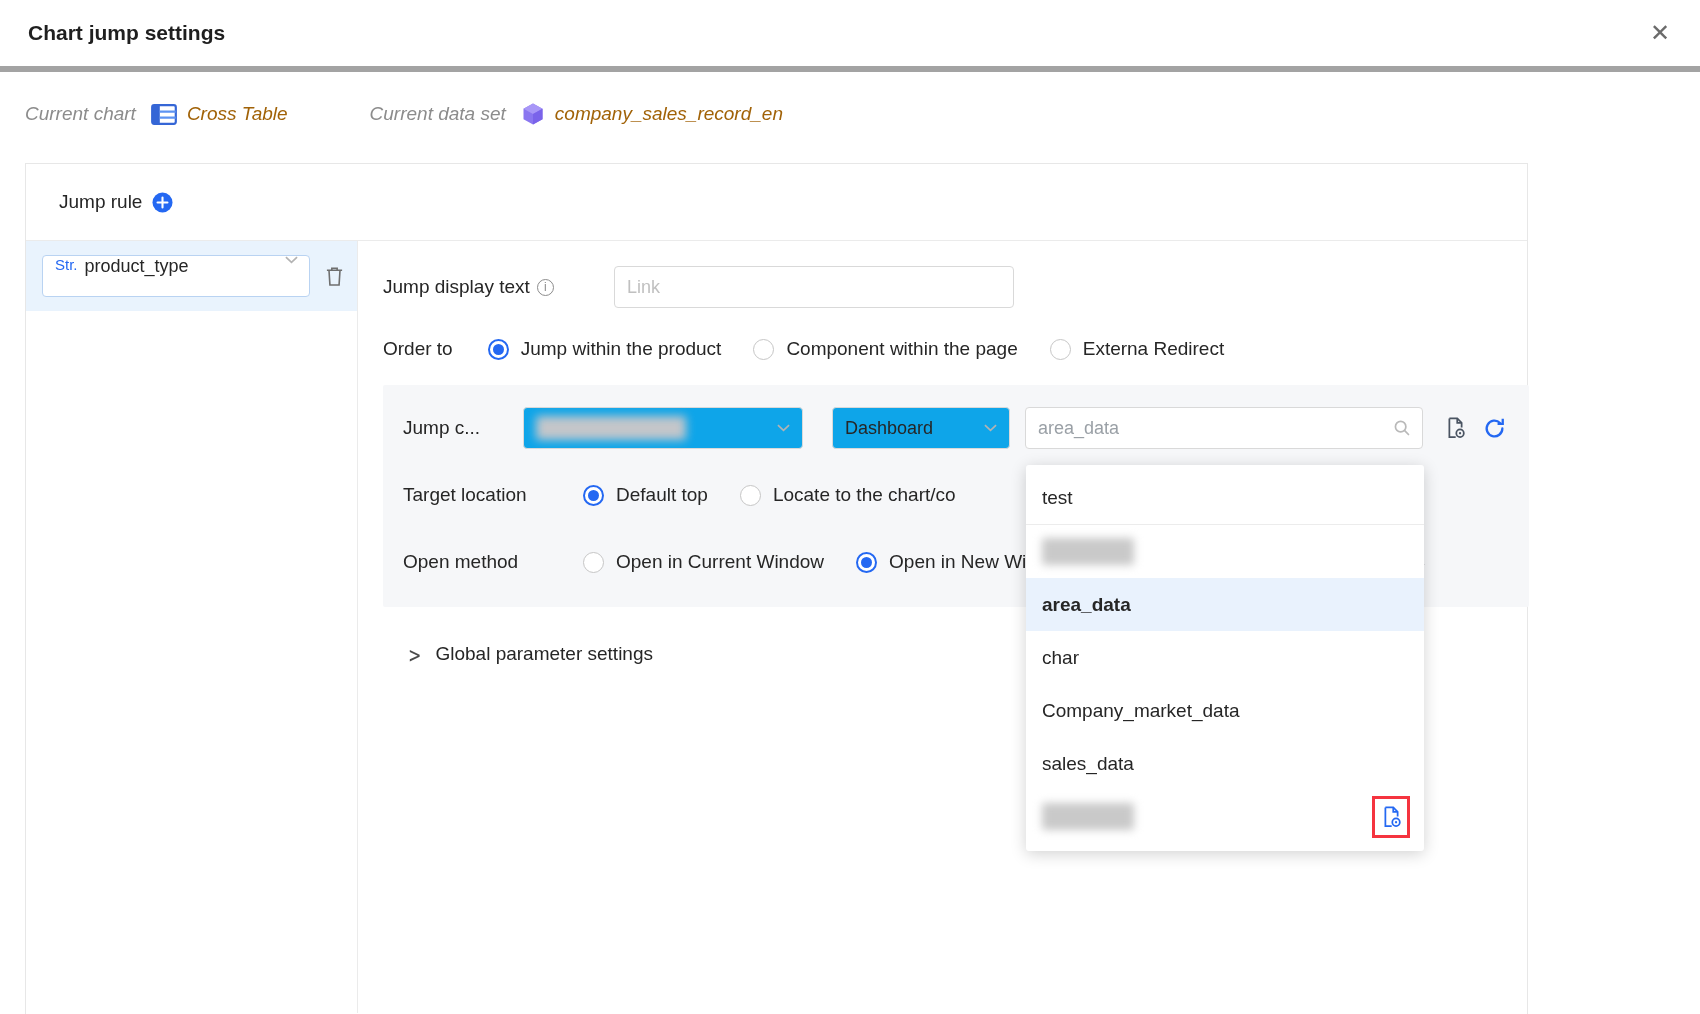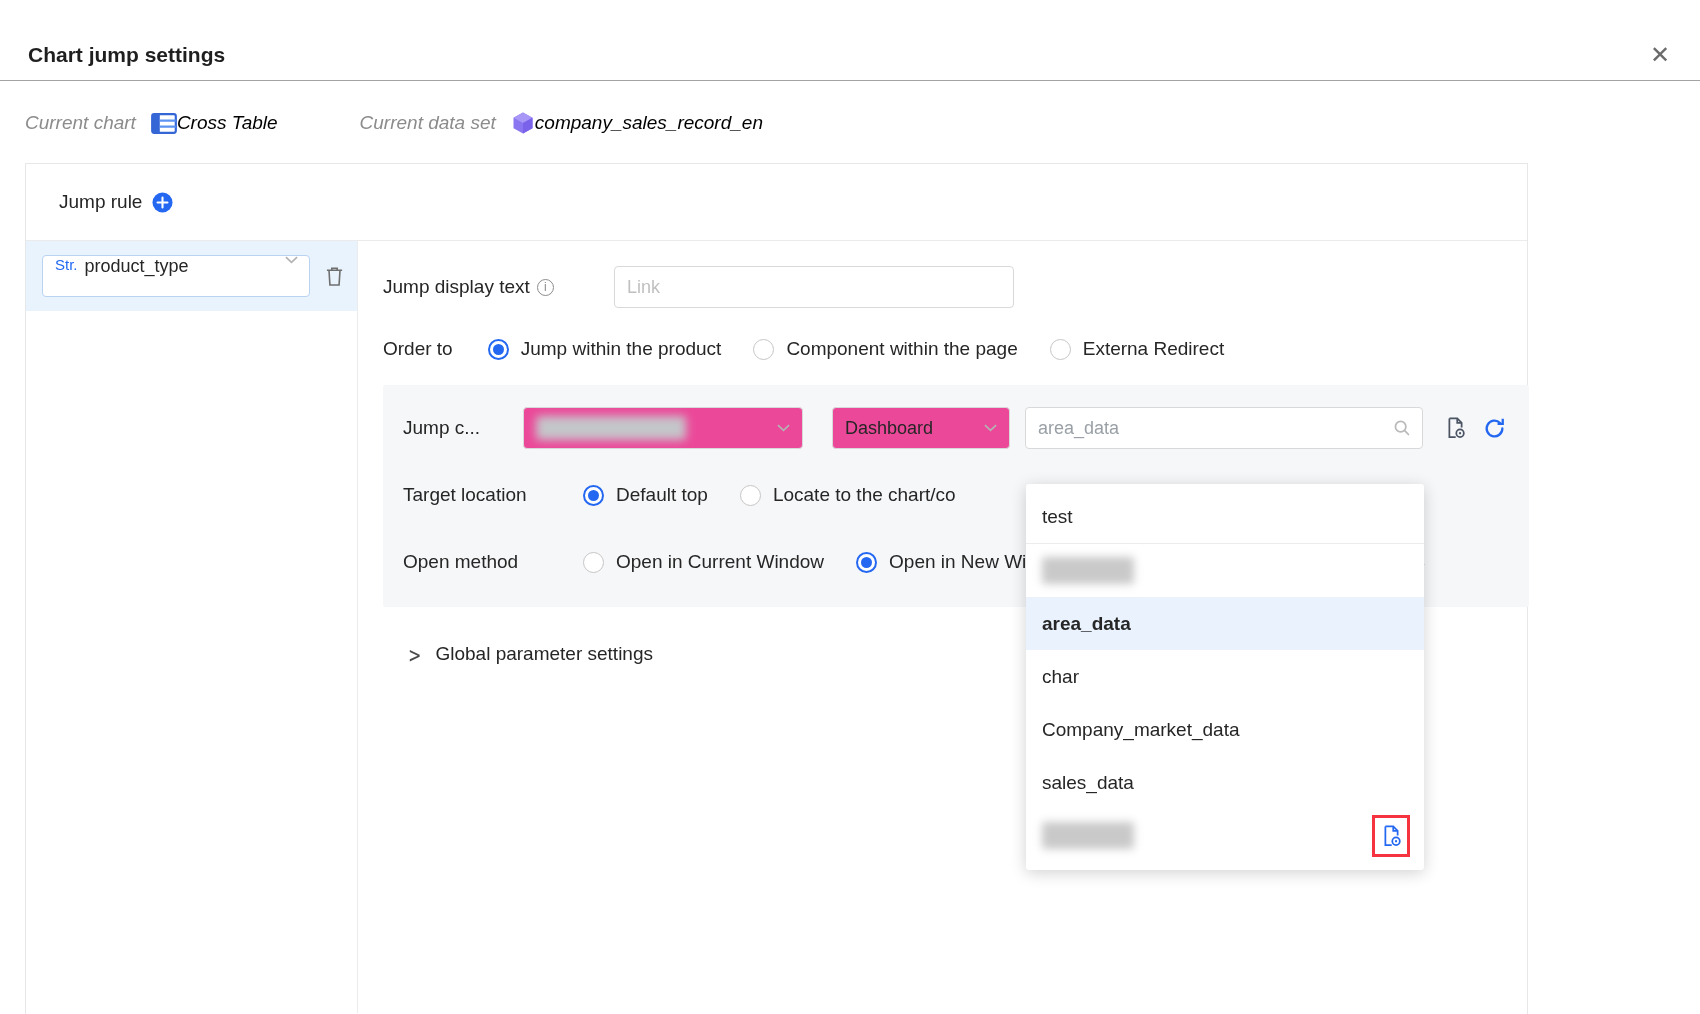--- a/index.html
+++ b/index.html
@@ -1,28 +1,28 @@
 <!DOCTYPE html>
 <html><head>
 <meta charset="utf-8">
 <style>
   * { margin:0; padding:0; box-sizing:border-box; }
   body { background:#fff; font-family:"Liberation Sans","DejaVu Sans",sans-serif; color:#262626; }
   .stage { position:relative; width:1700px; height:1014px; background:#fff; overflow:hidden; }
 
   
-  .modal-header { height:52px; border-bottom:1px solid #a3a3a3; display:flex; align-items:center; padding:0 30px 0 28px;margin-top:29px; }
+  .modal-header { height:72px; border-bottom:6px solid #a3a3a3; display:flex; align-items:center; padding:0 30px 0 28px; }
   .modal-title { font-size:21px; font-weight:700; color:#1f1f1f; }
   .close-btn { margin-left:auto; font-size:24px; color:#6b6b6b; cursor:pointer; line-height:1; }
 
   
   .info-bar { display:flex; align-items:center; margin:30px 0 0 25px; font-size:19px;font-style:italic; }
   .muted { color:#8c8c8c; }
   .info-icon-gap { margin-left:15px; display:flex; align-items:center; }
-  .info-value { color:#000000; }
+  .info-value { margin-left:10px; color:#a16207; }
   .dataset-label { margin-left:82px; }
 
   
   .rule-box { position:absolute; left:25px; top:163px; width:1503px; bottom:0; border:1px solid #e7e7e7; border-bottom:none; background:#fff; }
   .rule-head { height:77px; display:flex; align-items:center; padding-left:33px; border-bottom:1px solid #ebebeb; font-size:19px; color:#262626; }
   .plus-wrap { margin-left:10px; display:flex; align-items:center; cursor:pointer; }
   .rule-body { display:flex; height:calc(100% - 78px); }
   .rule-aside { width:332px; border-right:1px solid #ebebeb; flex:none; }
   .rule-item { height:70px; background:#e9f3fd; display:flex; align-items:center; padding:0 13px 0 16px; gap:15px; }
   .rule-select { flex:1; height:42px; background:#fff; border:1px solid #b9d3f2; border-radius:4px; display:flex; align-items:flex-start; padding:0 11px 0 12px; gap:7px; cursor:pointer; }
@@ -47,38 +47,38 @@
   .opt + .opt { margin-left:32px; }
   .radio { width:21px; height:21px; border-radius:50%; border:1.5px solid #c6c6c6; background:#fff; flex:none; position:relative; }
   .radio.on { border:2px solid #2468f2; }
   .radio.on::after { content:""; position:absolute; inset:3px; border-radius:50%; background:#2468f2; }
 
   .panel { width:1146px; background:#f6f7f9; border-radius:2px; padding:22px 0 24px 20px; }
   .panel-row { display:flex; height:42px; }
   .panel-row + .panel-row { margin-top:25px; }
   .lbl-jumpc { width:120px; flex:none; }
   .lbl-wide { width:180px; flex:none; }
-  .select-box { height:42px; background:#ec4899; border:1px solid #d9d9d9; border-radius:4px; display:flex; align-items:center; padding:0 12px; cursor:pointer; }
+  .select-box { height:42px; background:#0ea5e9; border:1px solid #d9d9d9; border-radius:4px; display:flex; align-items:center; padding:0 12px; cursor:pointer; }
   .select-blur { width:280px; margin-right:29px; }
   .select-dash { width:178px; margin-right:15px; font-size:18px; color:#262626; }
   .blur-sm { width:150px; height:24px; background:#c4c6ca; filter:blur(5px); border-radius:2px; }
   .search-wrap { position:relative; width:398px; height:42px; }
   .search-input { width:100%; height:100%; border:1px solid #d9d9d9; border-radius:4px; padding:0 40px 0 12px; font-size:18px; color:#9aa0a6; outline:none; background:#fff; }
   .search-icon { position:absolute; right:12px; top:12px; }
   .icon-btn { display:flex; align-items:center; cursor:pointer; }
   .doc-btn { margin-left:22px; }
   .refresh-btn { margin-left:17px; }
 
   .global-row { display:flex; align-items:center; gap:15px; margin:36px 0 0 26px; font-size:19px; cursor:pointer; }
   .caret { font-size:19px; color:#4a4a4a; transform:scaleY(1.25); font-family:"DejaVu Sans Mono",monospace; }
 
   .open-tail { position:absolute; left:1400px; top:557px; font-size:19px; color:#262626; }
 
   
-  .dropdown { position:absolute; left:1026px; top:484px; width:398px; background:#fff; border-radius:3px; box-shadow:0 3px 16px rgba(0,0,0,.18); padding:6px 0 8px; z-index:20; }
+  .dropdown { position:absolute; left:1026px; top:465px; width:398px; background:#fff; border-radius:3px; box-shadow:0 3px 16px rgba(0,0,0,.18); padding:6px 0 8px; z-index:20; }
   .dd-item { height:53px; display:flex; align-items:center; padding:0 14px 0 16px; font-size:19px; color:#262626; cursor:pointer; }
   .dd-item.selected { background:#e9f2fd; font-weight:700; }
   .dd-divider { height:1px; background:#ececec; }
   .blur-block { width:92px; height:27px; background:#c9c9c9; filter:blur(4px); border-radius:2px; }
   .dd-icon-box { margin-left:auto; width:38px; height:42px; border:3px solid #f5343f; display:flex; align-items:center; justify-content:center; background:#fff; cursor:pointer; }
 </style>
 </head>
 <body>
 
 <div class="stage">

